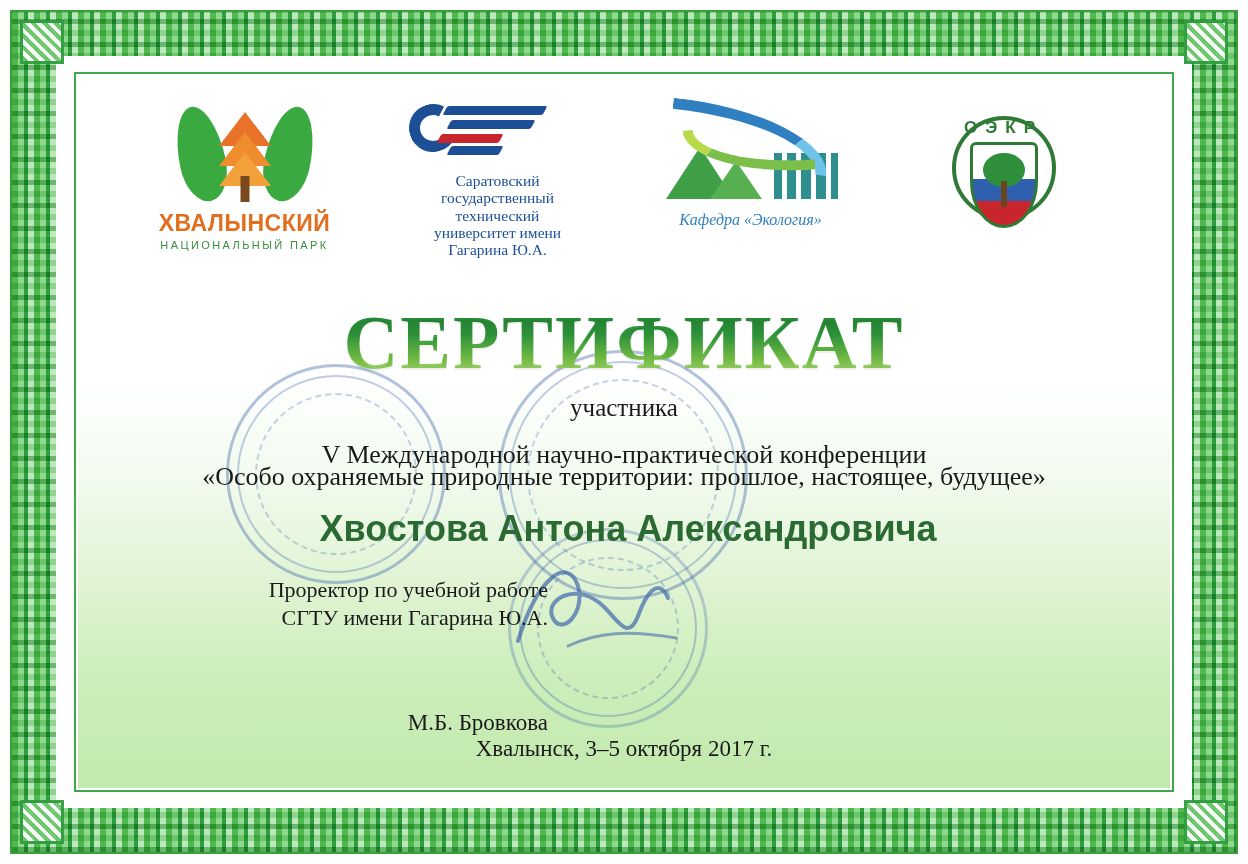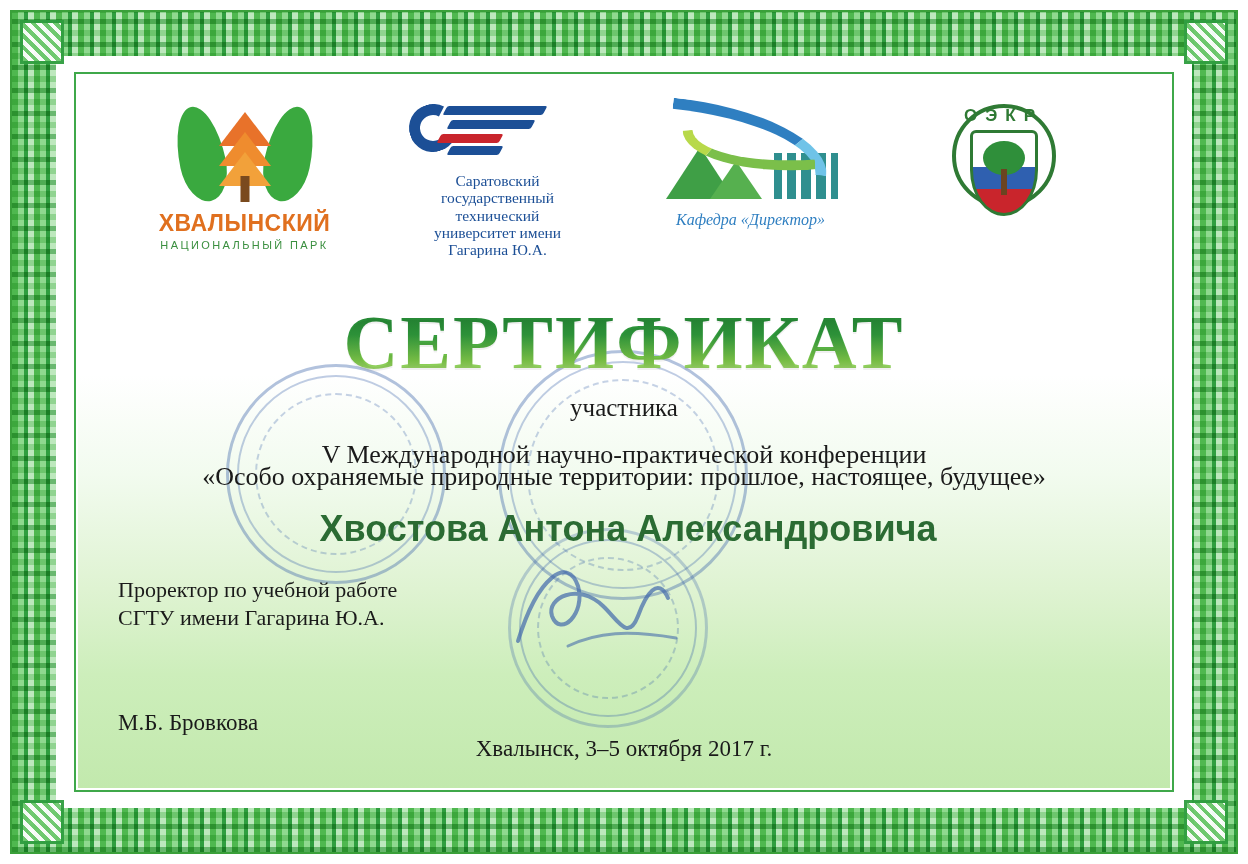--- a/index.html
+++ b/index.html
@@ -205,21 +205,21 @@
     border-radius: 0 0 0 100%;
     transform: rotate(-4deg);
   }
   .logo-eco .caption {
     font-family: "Liberation Serif", serif;
     font-style: italic;
     font-size: 16px; color: #2f7fc1; margin-top: -4px;
   }
 
   
-  .logo-oekr .mark { width: 120px; height: 150px; margin: 4px auto; position: relative; }
+  .logo-oekr .mark { width: 120px; height: 150px; margin: 16px auto; position: relative; }
   .logo-oekr .mark .ring {
     position: absolute; left: 8px; top: 0;
     width: 104px; height: 104px;
     border: 4px solid #2f7a34; border-radius: 50%;
   }
   .logo-oekr .mark .ring-text {
     position: absolute; left: 0; top: 2px; width: 120px; text-align: center;
     font-family: "Liberation Sans", sans-serif;
     font-weight: bold; font-size: 17px; color: #2f7a34;
     letter-spacing: 8px;
@@ -279,21 +279,21 @@
     font-weight: bold;
     font-size: 36px;
     color: #2b6b33;
   }
 
   .signatures {
     position: absolute;
     left: 40px; right: 40px; top: 500px;
     display: flex; justify-content: space-between;
   }
-  .sig { width: 430px; text-align: left; font-size: 22px; color: #1a1a1a; line-height: 1.25; }
+  .sig { width: 430px; text-align: right; font-size: 22px; color: #1a1a1a; line-height: 1.25; }
   .sig .role { white-space: pre-line; }
   .sig .name { margin-top: 78px; font-size: 23px; }
 
   .place-date {
     position: absolute; left: 0; right: 0; bottom: 26px;
     text-align: center; font-size: 23px; color: #1a1a1a;
   }
 
   
   .stamp {
@@ -377,21 +377,21 @@
       </div>
 
       <div class="logo-block logo-eco">
         <div class="mark">
           <div class="hill"></div>
           <div class="hill2"></div>
           <div class="city"></div>
           <div class="swoosh"></div>
           <div class="swoosh2"></div>
         </div>
-        <div class="caption">Кафедра «Директор»</div>
+        <div class="caption">Кафедра «Экология»</div>
       </div>
 
       <div class="logo-block logo-oekr">
         <div class="mark">
           <div class="ring"></div>
           <div class="ring-text">ОЭКР</div>
           <div class="shield">
             <div class="tree-c"></div>
             <div class="tree-t"></div>
           </div>

